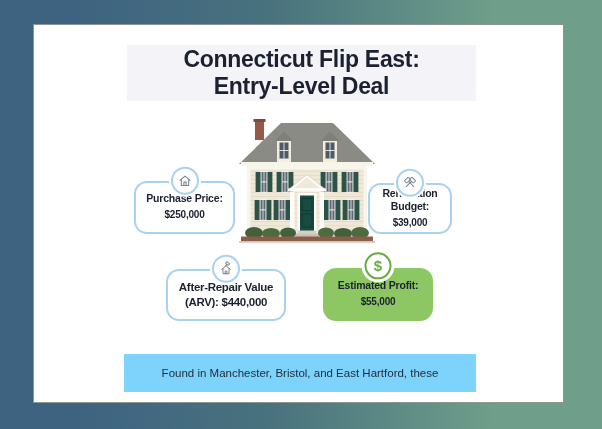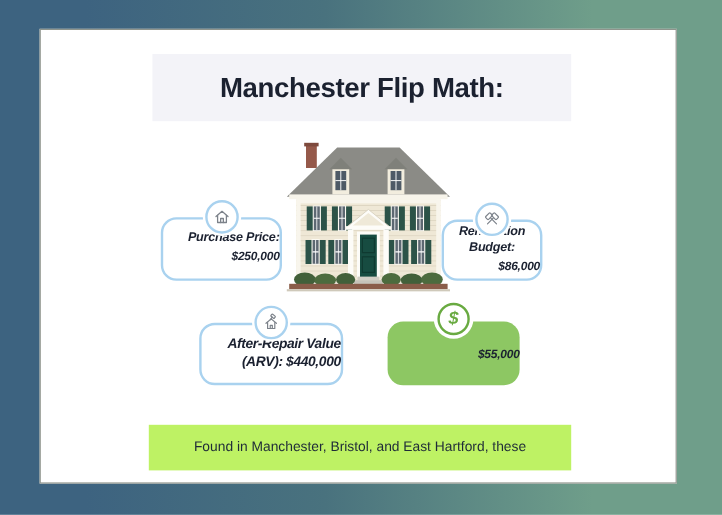--- a/index.html
+++ b/index.html
@@ -17,22 +17,22 @@
     position:absolute;left:93px;top:20px;width:349px;height:56px;
     background:#f3f3f8;display:flex;align-items:center;justify-content:center;
   }
   .title-block h1{
     margin:0;font-size:23px;line-height:27px;font-weight:700;
     color:#1b2130;text-align:center;letter-spacing:-0.3px;
   }
   .house-svg{position:absolute;left:203px;top:92px;width:140px;height:133px;}
   .callout{
     position:absolute;box-sizing:border-box;border-radius:13px;
-    display:flex;flex-direction:column;align-items:flex-end;justify-content:center;
-    text-align:center;color:#1b2130;background:#ffffff;font-style:italic;
+    display:flex;flex-direction:column;align-items:center;justify-content:center;
+    text-align:center;color:#1b2130;background:#ffffff;
   }
   .callout.outlined{border:2px solid #a9d2ef;}
   .callout.green{background:#8dc763;border:none;}
   .co-purchase{left:100px;top:156px;width:101px;height:53px;}
   .co-renovation{left:334px;top:158px;width:84px;height:51px;}
   .co-arv{left:132px;top:244px;width:120px;height:52px;}
   .co-profit{left:289px;top:243px;width:110px;height:53px;}
   .co-label{font-size:10.5px;font-weight:700;letter-spacing:-0.2px;line-height:13px;}
   .co-value{font-size:10px;font-weight:700;letter-spacing:-0.2px;line-height:17px;margin-top:1px;}
   .co-line{font-size:11.5px;font-weight:700;letter-spacing:-0.3px;line-height:15px;}
@@ -45,31 +45,31 @@
   .badge svg{width:16px;height:16px;}
   .badge.profit-badge{
     width:23px;height:23px;border:2.5px solid #69aa41;box-shadow:0 0 0 3px #ffffff;
   }
   .dollar{
     font-size:15px;font-weight:700;color:#69aa41;line-height:1;
     font-family:"Liberation Sans",sans-serif;
   }
   .banner{
     position:absolute;left:90px;top:329px;width:352px;height:38px;
-    background:#bef264;display:flex;align-items:center;justify-content:center;
+    background:#7dd3fc;display:flex;align-items:center;justify-content:center;
     text-align:center;color:#1f2b38;font-size:11.5px;line-height:15px;
   }
 </style>
 </head>
 <body>
 
 <div class="card">
 
   <div class="title-block">
-    <h1><span>Manchester Flip Math:</span><br></h1>
+    <h1><span>Connecticut Flip East:</span><br><span>Entry-Level Deal</span></h1>
   </div>
 
   <svg class="house-svg" viewBox="0 0 140 133" aria-hidden="true">
     <defs>
       <pattern id="siding" width="6" height="4.2" patternUnits="userSpaceOnUse">
         <rect width="6" height="4.2" fill="#efe8d6"></rect>
         <line x1="0" y1="3.9" x2="6" y2="3.9" stroke="#ded6c2" stroke-width="0.8"></line>
       </pattern>
       <g id="win">
         <rect x="-8.4" y="0" width="5.4" height="20" fill="#2c5348"></rect>
@@ -166,21 +166,21 @@
             <rect x="8" y="4" width="8" height="5" rx="1"></rect>
           </g>
           <g transform="rotate(-45 12 12)">
             <path d="M12 9.5 V20"></path>
             <rect x="8" y="4" width="8" height="5" rx="1"></rect>
           </g>
         </g>
       </svg>
     </div>
     <div class="co-label">Renovation Budget:</div>
-    <div class="co-value">$86,000</div>
+    <div class="co-value">$39,000</div>
   </div>
 
   <div class="callout outlined co-arv">
     <div class="badge">
       <svg viewBox="0 0 24 24">
         <g fill="none" stroke="#7c828a" stroke-width="1.5" stroke-linecap="round" stroke-linejoin="round">
           <path d="M5.5 13 L12 7.5 L18.5 13"></path>
           <path d="M7.5 12 V19.5 H16.5 V12"></path>
           <path d="M10.8 19.5 V15.5 H13.4 V19.5"></path>
           <g transform="translate(13.2 1.2) rotate(38)">
@@ -191,20 +191,21 @@
       </svg>
     </div>
     <div class="co-line">After-Repair Value</div>
     <div class="co-line">(ARV): $440,000</div>
   </div>
 
   <div class="callout green co-profit">
     <div class="badge profit-badge">
       <span class="dollar">$</span>
     </div>
+    <div class="co-label">Estimated Profit:</div>
     <div class="co-value">$55,000</div>
   </div>
 
   <div class="banner">
     <div><span>Found in Manchester, Bristol, and East Hartford, these</span><br></div>
   </div>
 
 </div>
 
 </body></html>

